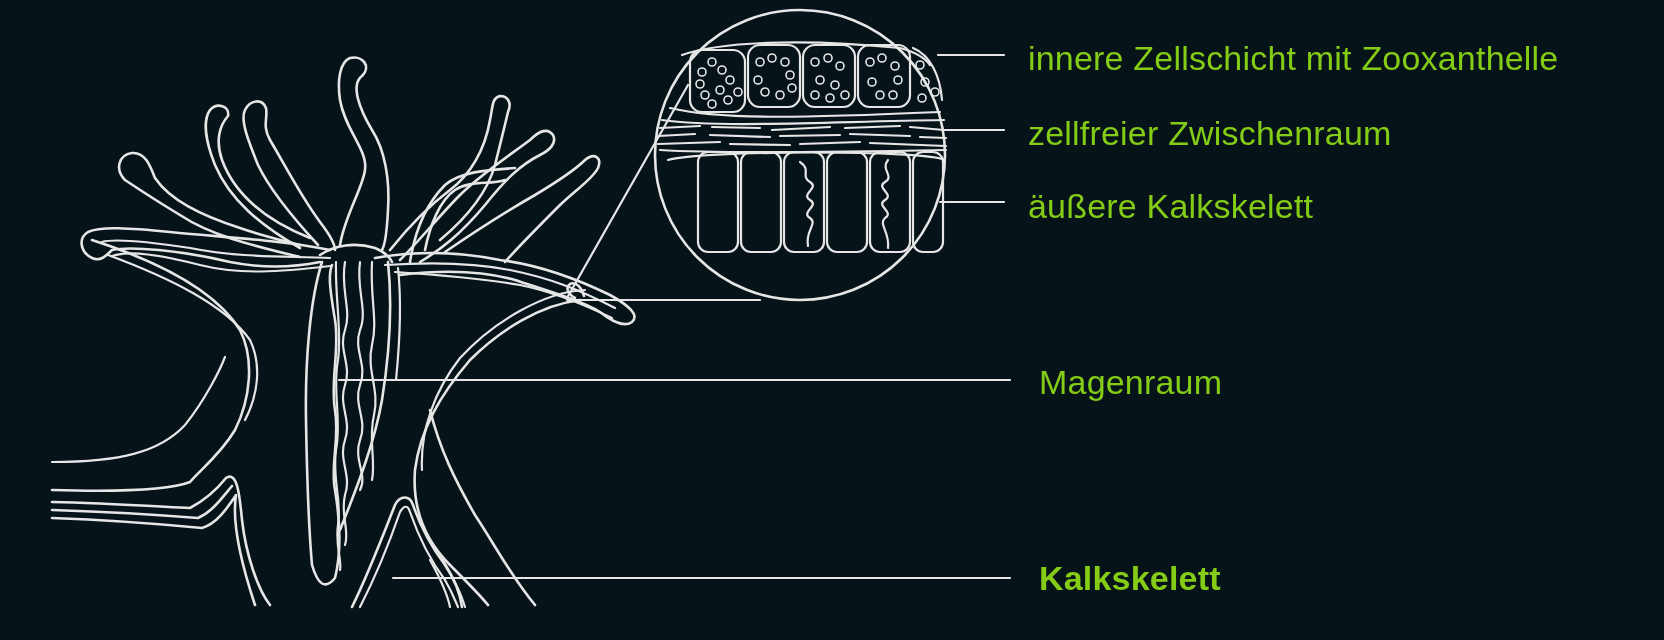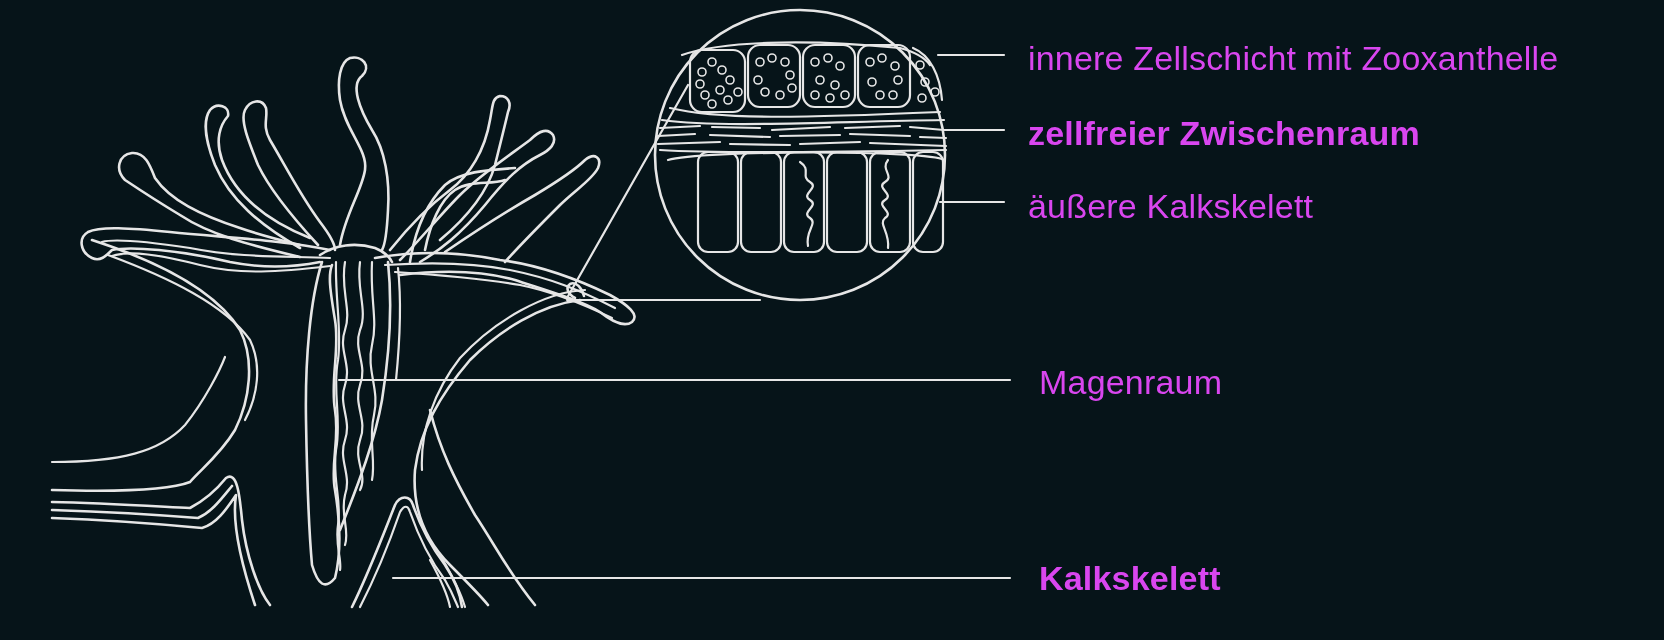--- a/index.html
+++ b/index.html
@@ -6,21 +6,21 @@
     body {
       width: 1664px; height: 640px; overflow: hidden;
       background: #061419;
       font-family: "Liberation Sans", "DejaVu Sans", sans-serif;
       position: relative;
     }
     #diagram { position: absolute; left: 0; top: 0; }
     .line { fill: none; stroke: #e6e6e6; stroke-width: 2.6; stroke-linecap: round; stroke-linejoin: round; }
     .thin { stroke-width: 2.2; }
     .label {
-      position: absolute; color: #d946ef; font-size: 34px; line-height: 40px;
+      position: absolute; color: #84cc16; font-size: 34px; line-height: 40px;
       white-space: nowrap; letter-spacing: 0.2px;
     }
   </style>
 </head>
 <body>
 
 <svg id="diagram" width="1664" height="640" viewBox="0 0 1664 640">
 
   <g>
 
@@ -168,16 +168,16 @@
   <g>
     <line class="line thin" x1="938" y1="55" x2="1004" y2="55"></line>
     <line class="line thin" x1="944" y1="130" x2="1004" y2="130"></line>
     <line class="line thin" x1="940" y1="202" x2="1004" y2="202"></line>
     <line class="line thin" x1="339" y1="380" x2="1010" y2="380"></line>
     <line class="line thin" x1="393" y1="578" x2="1010" y2="578"></line>
   </g>
 </svg>
 
 <div class="label" style="left:1028px; top:38px;">innere Zellschicht mit Zooxanthelle</div>
-<div class="label" style="left:1028px; top:113px;font-weight:bold;">zellfreier Zwischenraum</div>
+<div class="label" style="left:1028px; top:113px;">zellfreier Zwischenraum</div>
 <div class="label" style="left:1028px; top:186px;">äußere Kalkskelett</div>
 <div class="label" style="left:1039px; top:362px;">Magenraum</div>
 <div class="label" style="left:1039px; top:558px;font-weight:bold;">Kalkskelett</div>
 
 </body></html>

